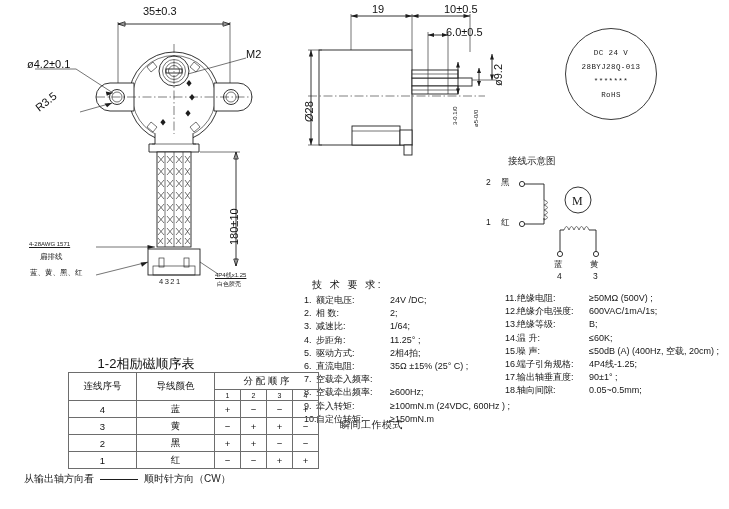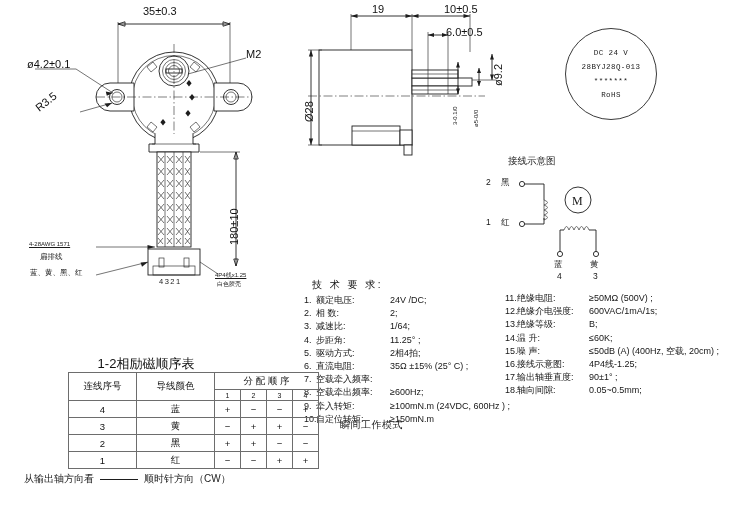--- a/index.html
+++ b/index.html
@@ -413,21 +413,21 @@
           <span class="spec-lbl">温    升:</span>
           <span class="spec-val">≤60K;</span>
         </div>
         <div class="spec-row">
           <span class="spec-no">15.</span>
           <span class="spec-lbl">噪  声:</span>
           <span class="spec-val">≤50dB (A) (400Hz, 空载, 20cm) ;</span>
         </div>
         <div class="spec-row">
           <span class="spec-no">16.</span>
-          <span class="spec-lbl">接线示意图:</span>
+          <span class="spec-lbl">端子引角规格:</span>
           <span class="spec-val">4P4线-1.25;</span>
         </div>
         <div class="spec-row">
           <span class="spec-no">17.</span>
           <span class="spec-lbl">输出轴垂直度:</span>
           <span class="spec-val">90±1° ;</span>
         </div>
         <div class="spec-row">
           <span class="spec-no">18.</span>
           <span class="spec-lbl">轴向间隙:</span>

